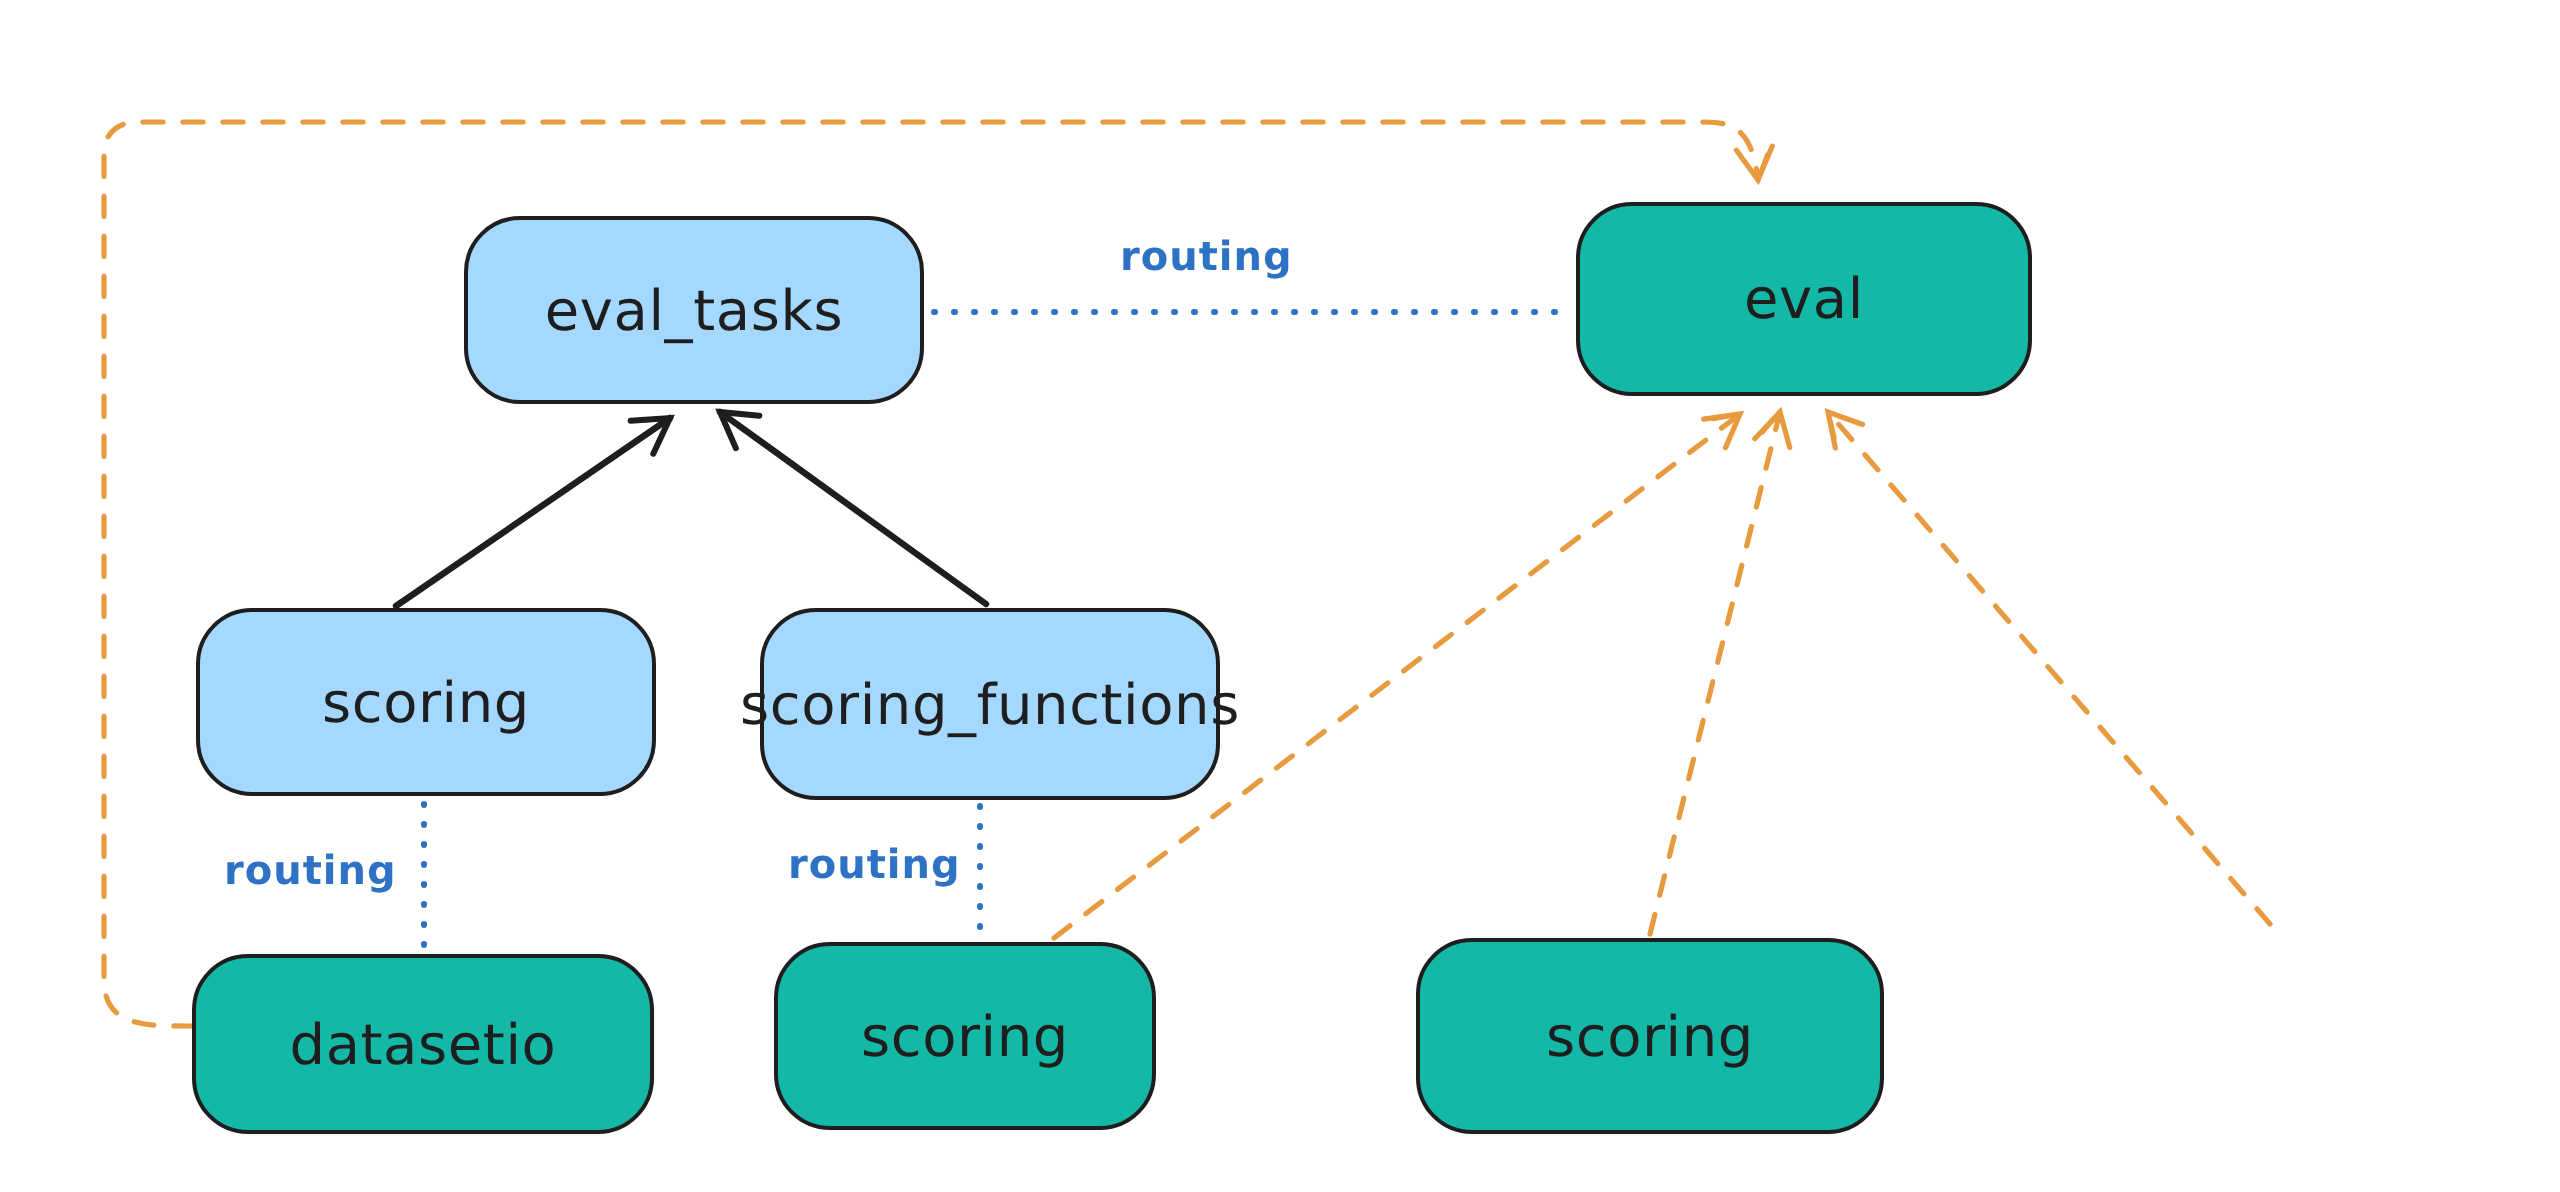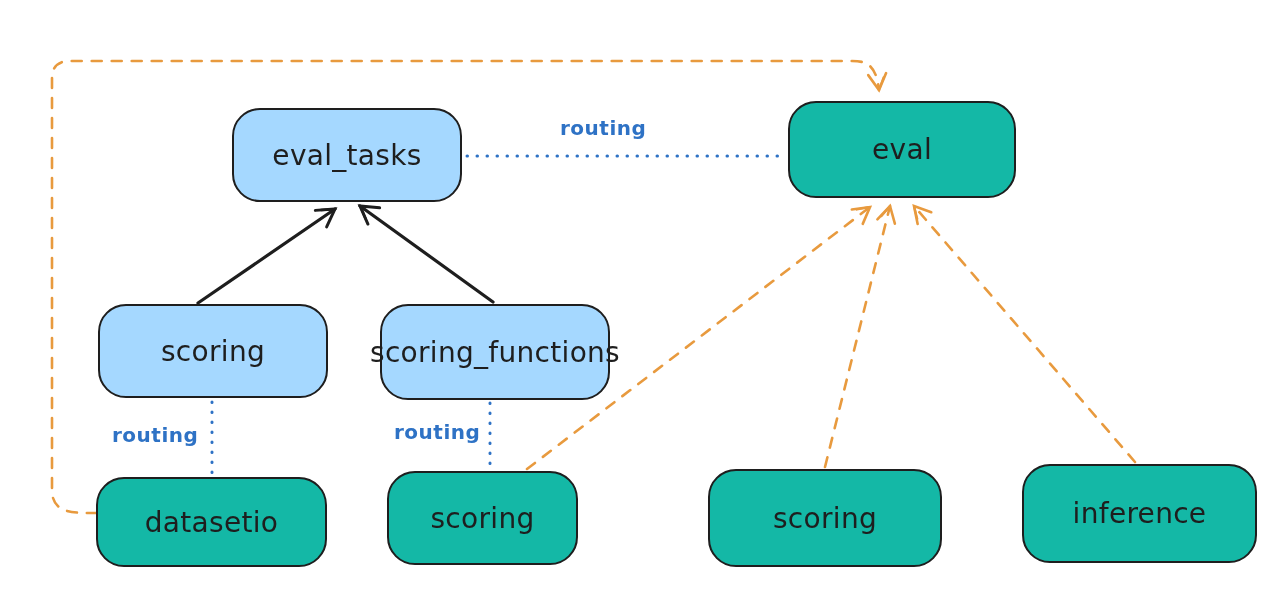--- a/index.html
+++ b/index.html
@@ -88,23 +88,20 @@
   </div>
 
   <div class="node node-green" style="left:387px;top:471px;width:191px;height:94px">
     <span>scoring</span>
   </div>
 
   <div class="node node-green" style="left:708px;top:469px;width:234px;height:98px">
     <span>scoring</span>
   </div>
 
-  <div class="node node-green" style="left:1022px;top:464px;width:235px;height:99px">
-    <span>inference</span>
-  </div>
 
   <div class="routing-label" style="left:560px;top:116px;width:120px">routing</div>
 
   <div class="routing-label" style="left:112px;top:423px;width:88px">routing</div>
 
   <div class="routing-label" style="left:394px;top:420px;width:88px">routing</div>
 
 </div>
 
 </body></html>

